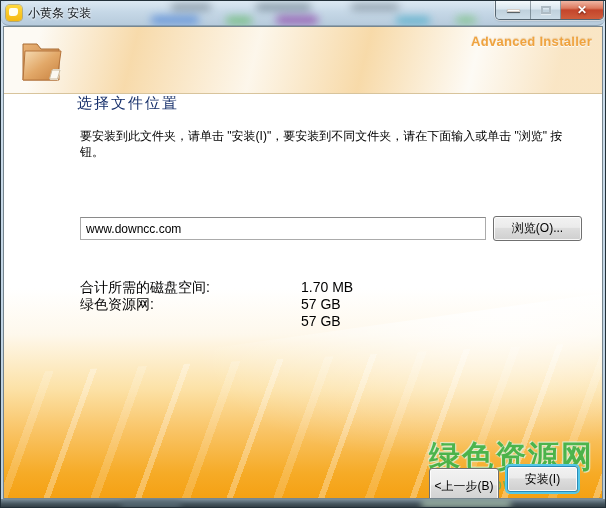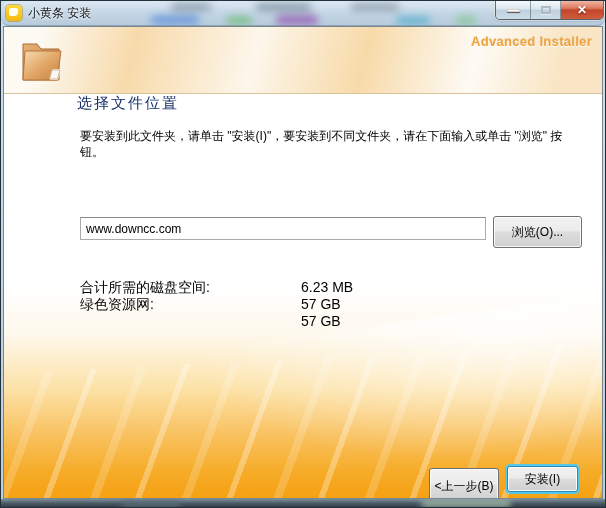--- a/index.html
+++ b/index.html
@@ -87,21 +87,21 @@
     font-size:12px; padding:0 5px; font-family:"Liberation Sans", sans-serif;
     color:#000; outline:none;
   }
   .btn {
     font-family:"Liberation Sans", sans-serif; font-size:12px; color:#000;
     background:linear-gradient(#f2f2f2 0%, #ebebeb 45%, #dddddd 50%, #cfcfcf 100%);
     border:1px solid #707070; border-radius:3px;
     box-shadow:inset 0 0 0 1px rgba(255,255,255,.85);
     cursor:default; text-align:center;
   }
-  .browse-btn { position:absolute; left:489px; top:189px; width:89px; height:32px; }
+  .browse-btn { position:absolute; left:489px; top:189px; width:89px; height:25px; }
   
   .disk-info { position:absolute; left:76px; top:252px; width:420px; font-size:14px; color:#000; }
   .disk-row { position:relative; height:17px; }
   .disk-label { position:absolute; left:0; }
   .disk-value { position:absolute; left:221px; }
   
   .footer-art {
     position:absolute; left:0; right:0; bottom:0; height:210px; pointer-events:none;
     background:linear-gradient(to bottom,
       rgba(255,255,255,0) 0%, rgba(254,247,233,.85) 22%,
@@ -201,31 +201,35 @@
     </div>
 
     <div class="instruction">要安装到此文件夹，请单击 "安装(I)"，要安装到不同文件夹，请在下面输入或单击 "浏览" 按钮。</div>
 
     <input class="path-input" type="text" value="www.downcc.com" style="">
     <button class="btn browse-btn">浏览(O)...</button>
 
     <div class="disk-info">
       <div class="disk-row">
         <span class="disk-label">合计所需的磁盘空间:</span>
-        <span class="disk-value">6.23 MB</span>
+        <span class="disk-value">1.70 MB</span>
       </div>
       <div class="disk-row">
         <span class="disk-label">绿色资源网:</span>
         <span class="disk-value">57 GB</span>
       </div>
       <div class="disk-row">
         <span class="disk-value">57 GB</span>
       </div>
     </div>
 
+    <div class="site-watermark">
+      <div class="site-name">绿色资源网</div>
+      <div class="site-url">www.downcc.com</div>
+    </div>
 
     <button class="btn back-btn">&lt;上一步(B)</button>
     <button class="btn install-btn">安装(I)</button>
   </div>
 
   <div class="bottom-strip">
     <div class="blob" style="left:420px;top:1px;width:90px;height:7px;background:#9fb7a8;"></div>
     <div class="blob" style="left:120px;top:2px;width:60px;height:6px;background:#5a6d78;"></div>
   </div>
 

